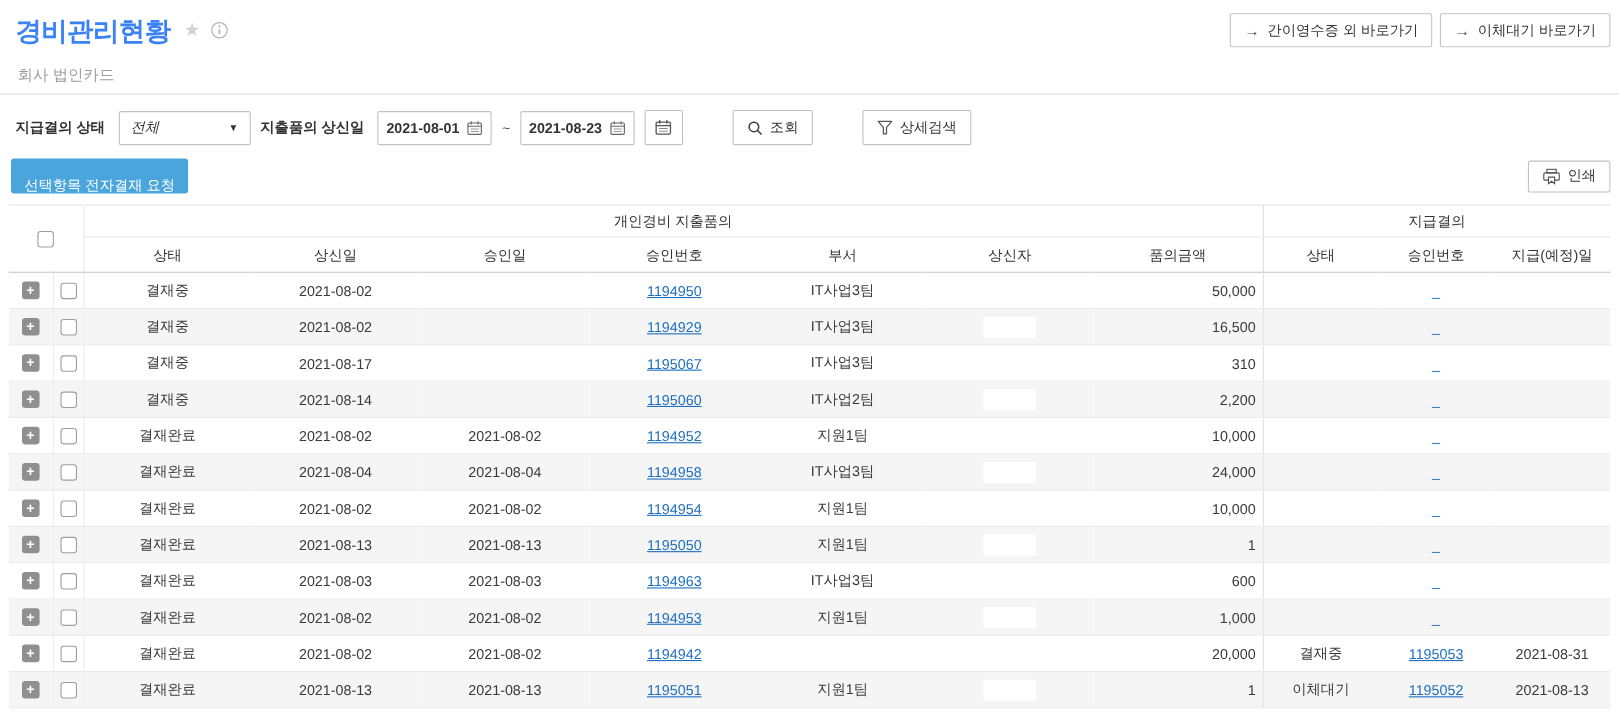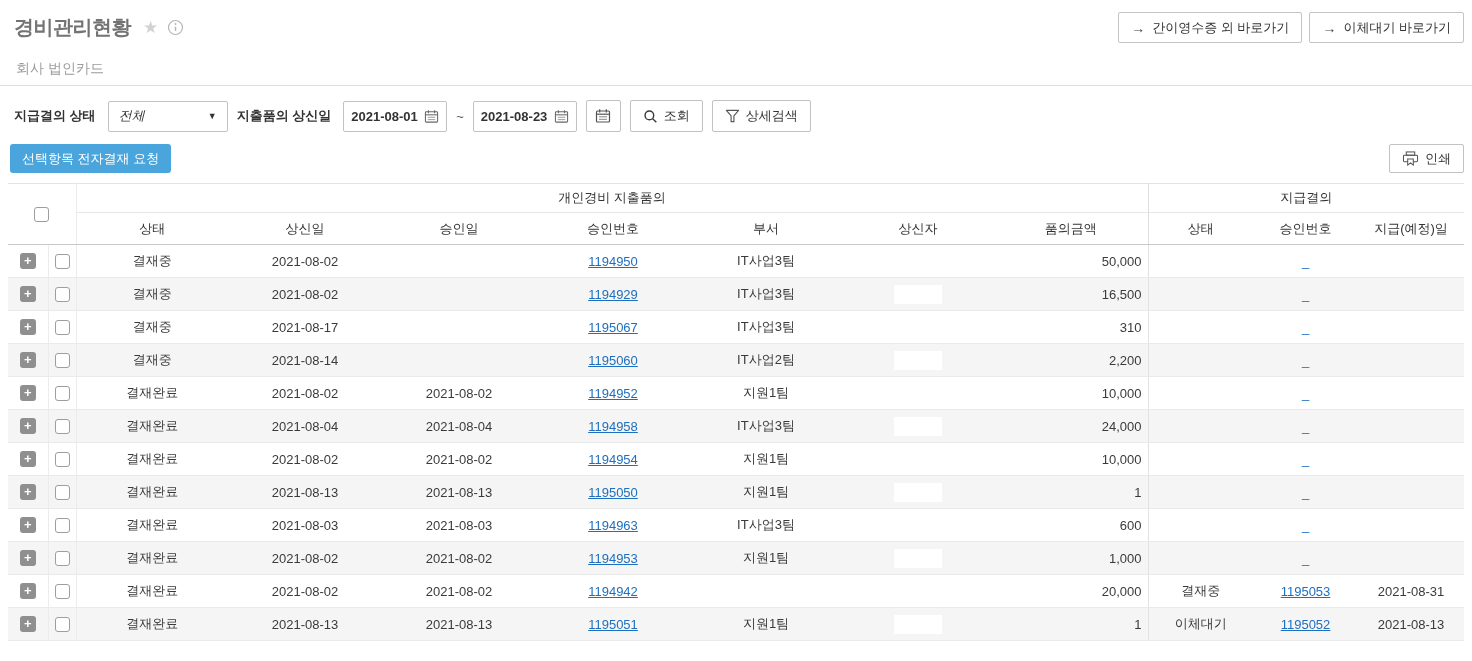--- a/index.html
+++ b/index.html
@@ -12,21 +12,21 @@
   }
   *{box-sizing:border-box;margin:0;padding:0;}
   html,body{background:#fff;}
   body{
     width:1472px;height:661px;overflow:hidden;
     font-family:"Liberation Sans","DejaVu Sans",sans-serif;
     color:var(--text);font-size:13px;
   }
   
   .titlebar{display:flex;align-items:center;padding:11px 8px 0 14px;height:44px;}
-  .page-title{font-size:20px;font-weight:700;color:#737373;letter-spacing:-0.5px;margin-right:10px;}
+  .page-title{font-size:24px;font-weight:700;color:#3b82f6;letter-spacing:-0.5px;margin-right:10px;}
   .star-ic{color:#d2d2d2;font-size:17px;margin:0 9px 0 2px;line-height:1;}
   .titlebar-actions{margin-left:auto;display:flex;gap:7px;}
   .shortcut-btn{display:inline-flex;align-items:center;gap:7px;height:31px;padding:0 12px;
     background:#fff;border:1px solid #c4c4c4;border-radius:2px;font-size:13px;color:#333;cursor:pointer;}
   .arrow-ic{font-size:14px;color:#444;line-height:1;}
   
   .tabs{display:flex;gap:38px;padding:0 16px;margin-top:10px;border-bottom:1px solid #ddd;height:32px;}
   .tab{font-size:14px;line-height:29px;cursor:pointer;}
   .tab.inactive{color:#9b9b9b;}
   .tab.active{color:#1d1d1d;font-weight:700;border-bottom:3px solid #1a1a1a;}
@@ -36,25 +36,25 @@
   .flabel.second{}
   .select{width:120px;height:31px;border:1px solid #c2c2c2;border-radius:2px;background:#fff;
     display:flex;align-items:center;justify-content:space-between;padding:0 10px;cursor:pointer;font-style:italic;}
   .caret-ic{font-size:9px;color:#333;}
   .dateinput{width:104px;height:31px;border:1px solid #c2c2c2;border-radius:2px;background:#fff;
     display:flex;align-items:center;justify-content:space-between;padding:0 7px;cursor:text;font-weight:bold;}
   .tilde{color:#555;}
   .iconbtn{width:35px;height:32px;border:1px solid #c2c2c2;border-radius:2px;background:#fff;
     display:inline-flex;align-items:center;justify-content:center;cursor:pointer;}
   .btn{height:32px;border:1px solid #c2c2c2;border-radius:2px;background:#fff;color:#333;
-    display:inline-flex;align-items:center;gap:6px;padding:0 12px;font-size:13px;cursor:pointer;white-space:nowrap;}
+    display:inline-flex;align-items:center;gap:6px;padding:0 12px;font-size:13px;cursor:pointer;white-space:nowrap;margin-left:36px;}
   
   .actionbar{display:flex;justify-content:space-between;align-items:center;padding:1px 8px 10px 10px;}
   .primary-btn{height:29px;border:none;border-radius:3px;background:var(--primary_button);
-    color:#fff;font-size:13px;padding:5px 12px;cursor:pointer;}
+    color:#fff;font-size:13px;padding:16px 12px;cursor:pointer;}
   .print-btn{height:29px;}
   
   table{border-collapse:collapse;table-layout:fixed;width:1456px;margin:0 8px;border-top:1px solid #e3e3e3;}
   th{font-weight:400;font-size:13px;color:#333;text-align:center;white-space:nowrap;overflow:hidden;}
   .group-row th{height:29px;border-bottom:1px solid #e6e6e6;}
   .sub-row th{height:32px;border-bottom:1px solid var(--border_mid);}
   th.selcell{vertical-align:middle;border-bottom:1px solid var(--border_mid);border-right:1px solid #ececec;}
   .g-split{border-left:1px solid #ddd;}
   td{height:33px;font-size:13px;color:#3a3a3a;text-align:center;border-bottom:1px solid var(--border_light);
      white-space:nowrap;overflow:hidden;}

